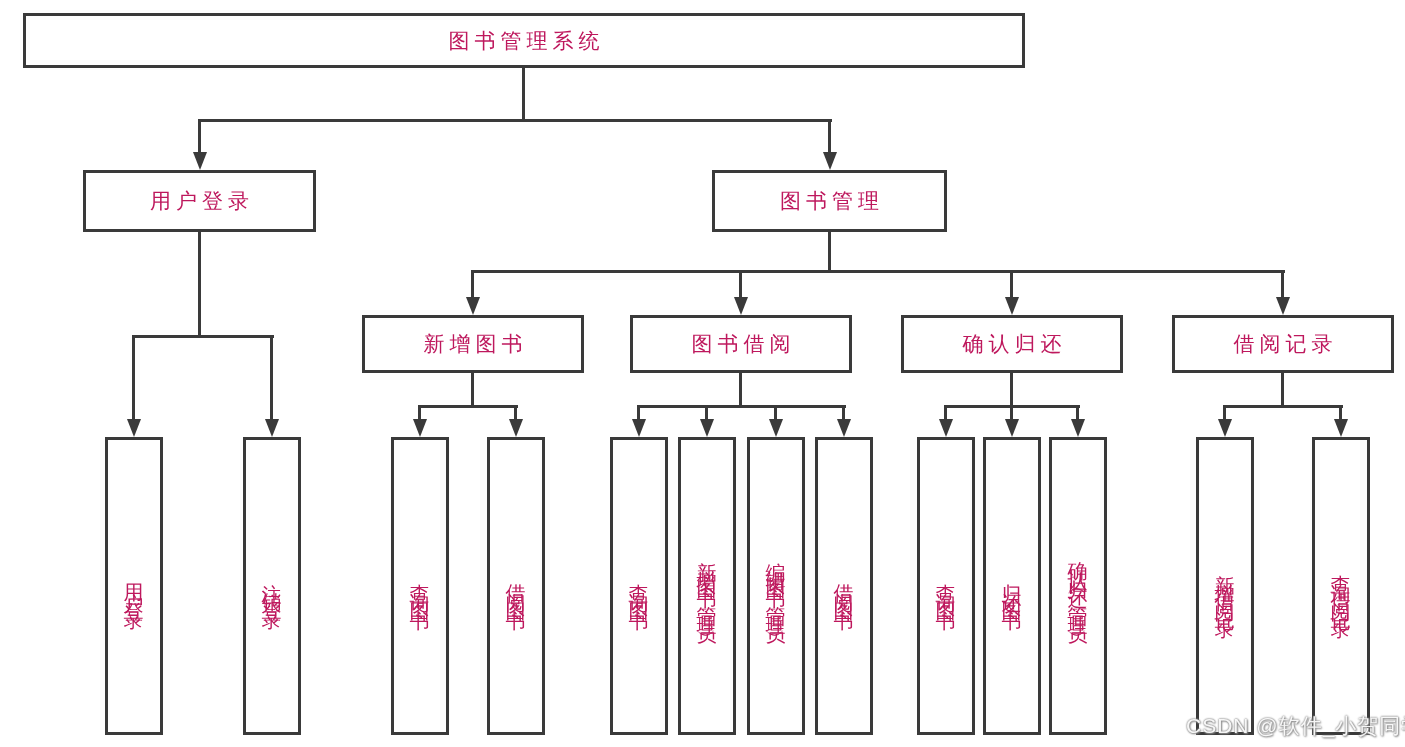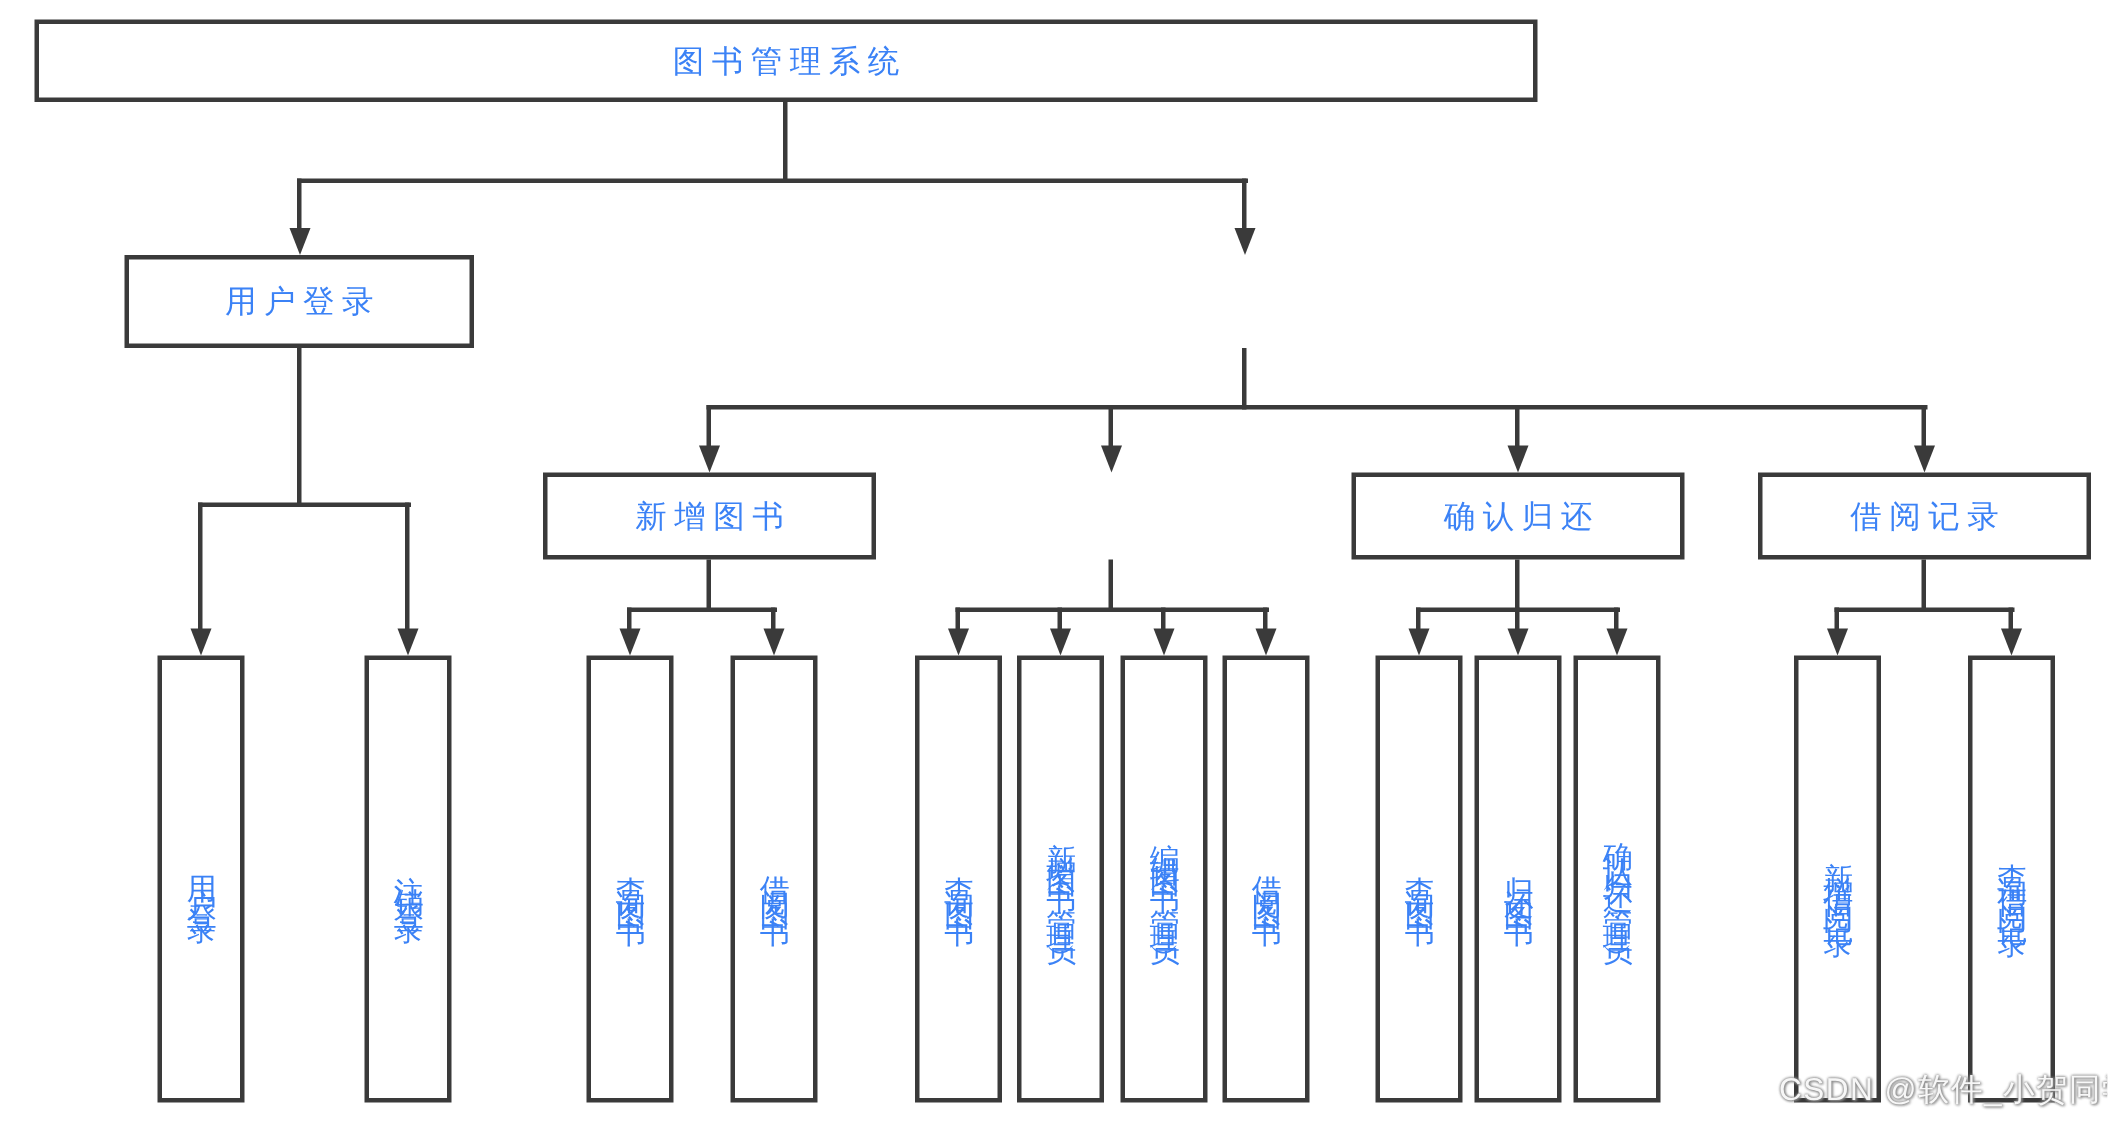--- a/index.html
+++ b/index.html
@@ -13,21 +13,21 @@
     overflow: hidden;
   }
   .box {
     position: absolute;
     box-sizing: border-box;
     border: 3px solid #3a3a3a;
     background: #ffffff;
     display: flex;
     align-items: center;
     justify-content: center;
-    color: #3b82f6;
+    color: #be185d;
   }
   .box.h {
     font-size: 21px;
     letter-spacing: 5px;
     padding-left: 5px; 
     white-space: nowrap;
   }
   .box.v {
     writing-mode: vertical-rl;
     text-orientation: upright;
@@ -58,22 +58,24 @@
   }
 </style>
 </head>
 <body>
 
 <div class="stage">
 
   <div class="box h" style="left:23px; top:13px; width:1002px; height:55px;">图书管理系统</div>
 
   <div class="box h" style="left:83px; top:170px; width:233px; height:62px;">用户登录</div>
+  <div class="box h" style="left:712px; top:170px; width:235px; height:62px;">图书管理</div>
 
   <div class="box h" style="left:362px; top:315px; width:222px; height:58px;">新增图书</div>
+  <div class="box h" style="left:630px; top:315px; width:222px; height:58px;">图书借阅</div>
   <div class="box h" style="left:901px; top:315px; width:222px; height:58px;">确认归还</div>
   <div class="box h" style="left:1172px; top:315px; width:222px; height:58px;">借阅记录</div>
 
   <div class="box v" style="left:105px; top:437px; width:58px; height:298px;">用户登录</div>
   <div class="box v" style="left:243px; top:437px; width:58px; height:298px;">注销登录</div>
 
   <div class="box v" style="left:391px; top:437px; width:58px; height:298px;">查询图书</div>
   <div class="box v" style="left:487px; top:437px; width:58px; height:298px;">借阅图书</div>
 
   <div class="box v" style="left:610px; top:437px; width:58px; height:298px;">查询图书</div>

